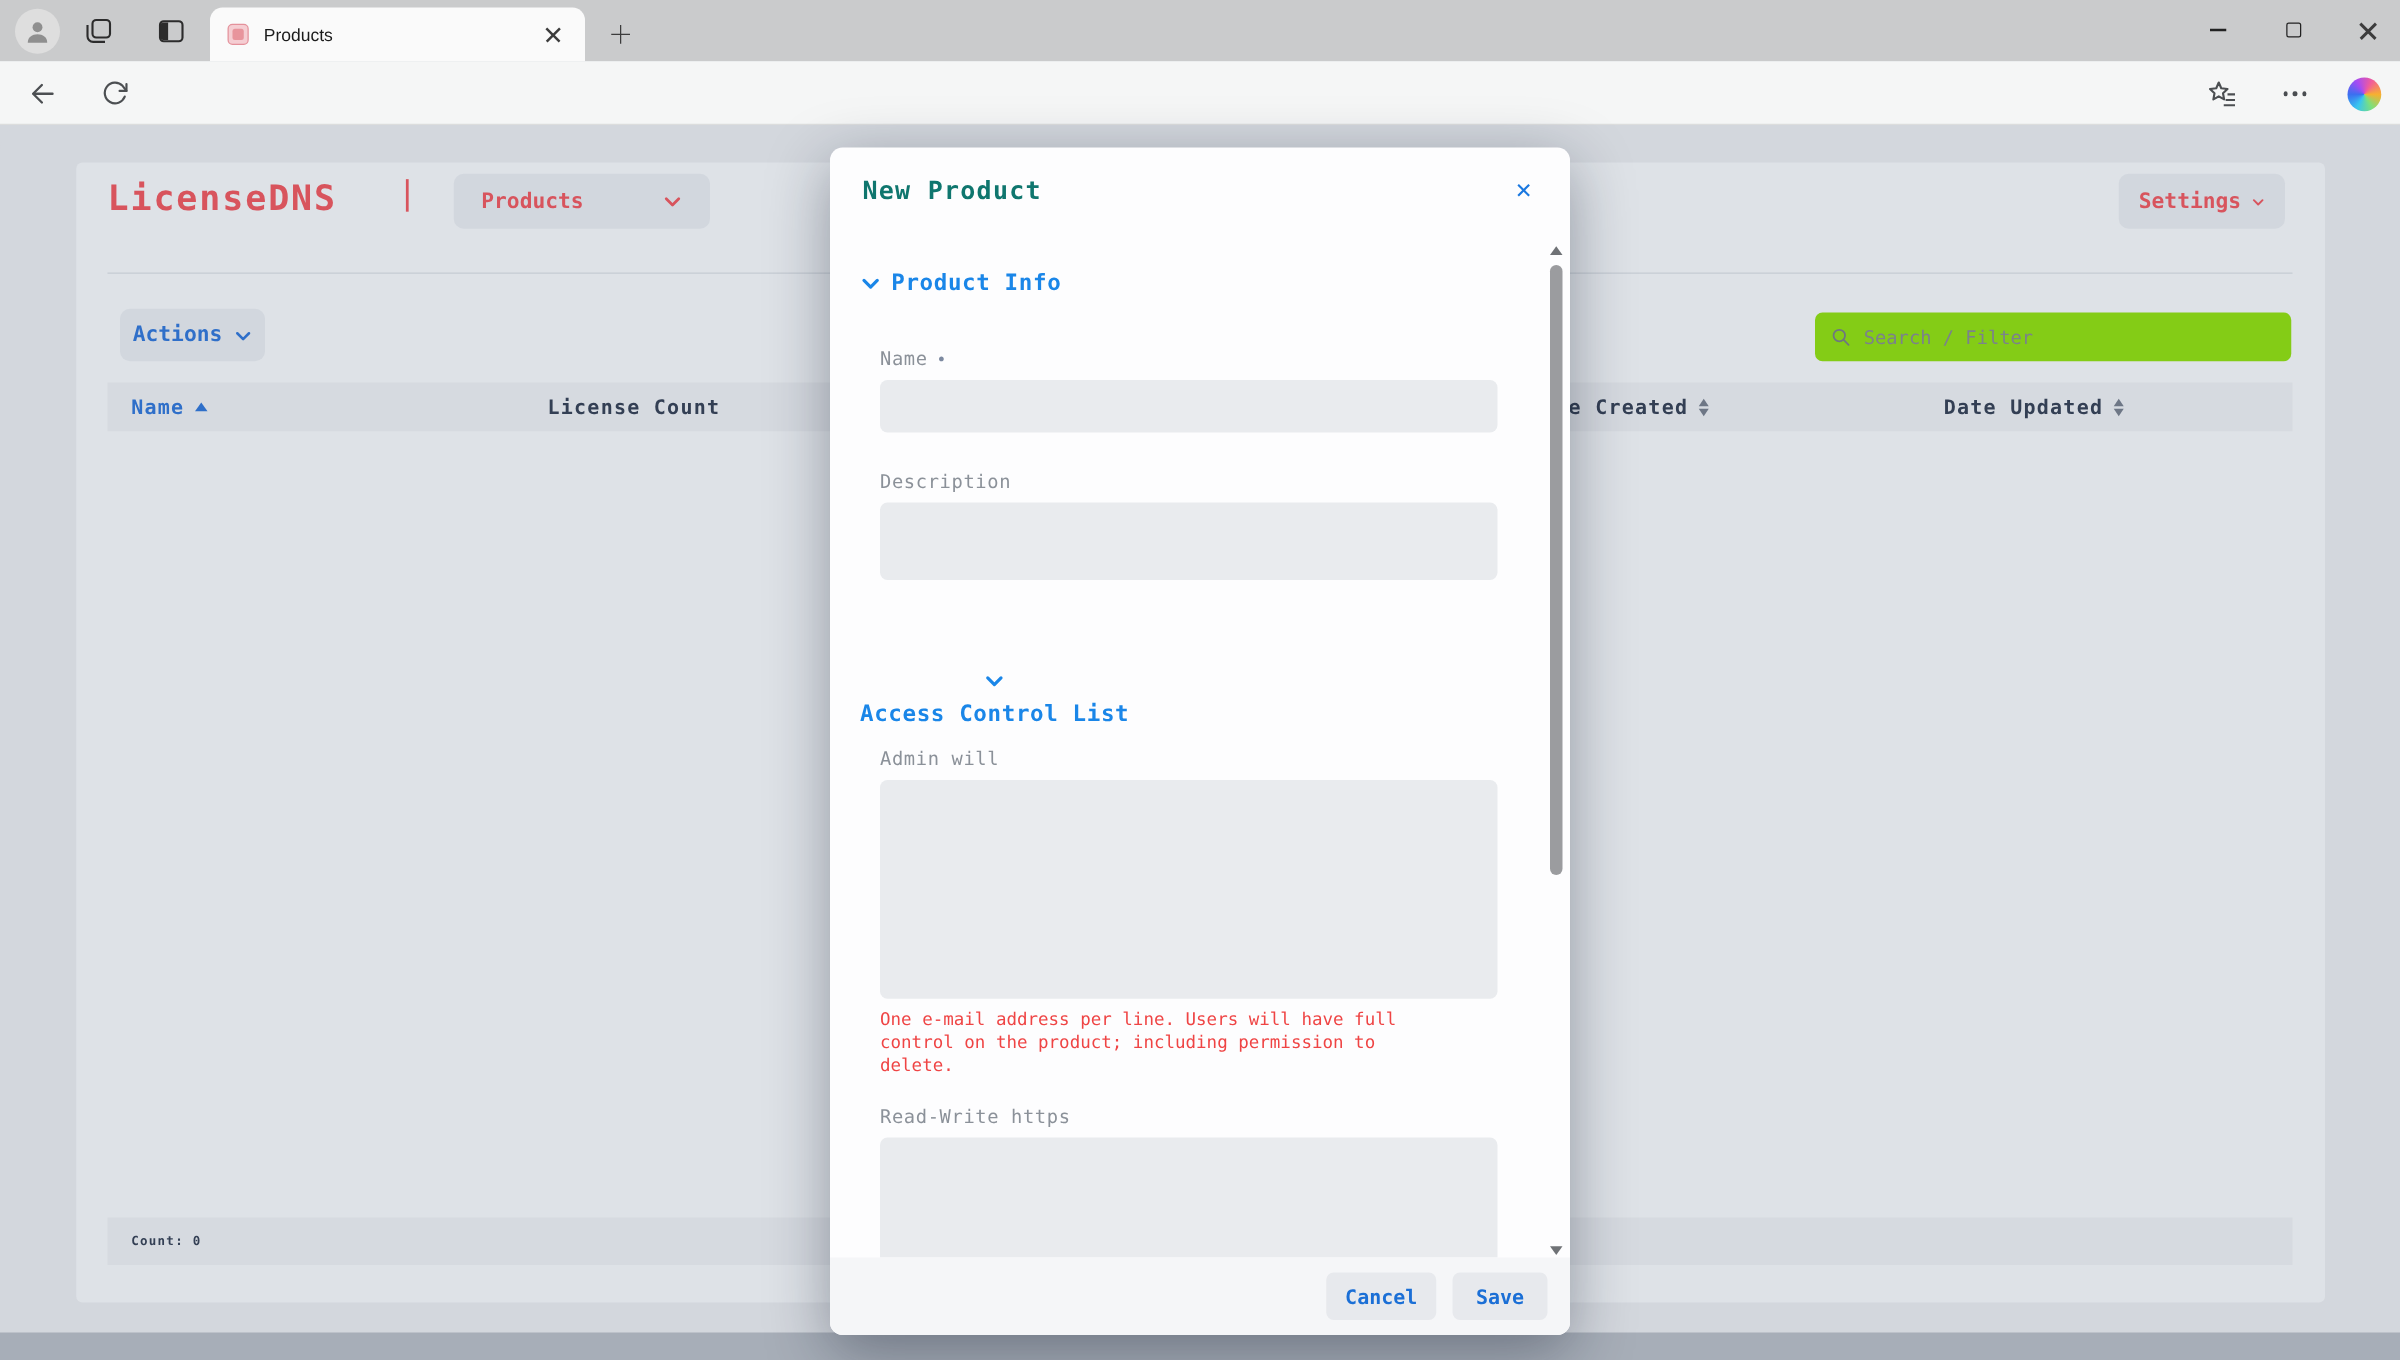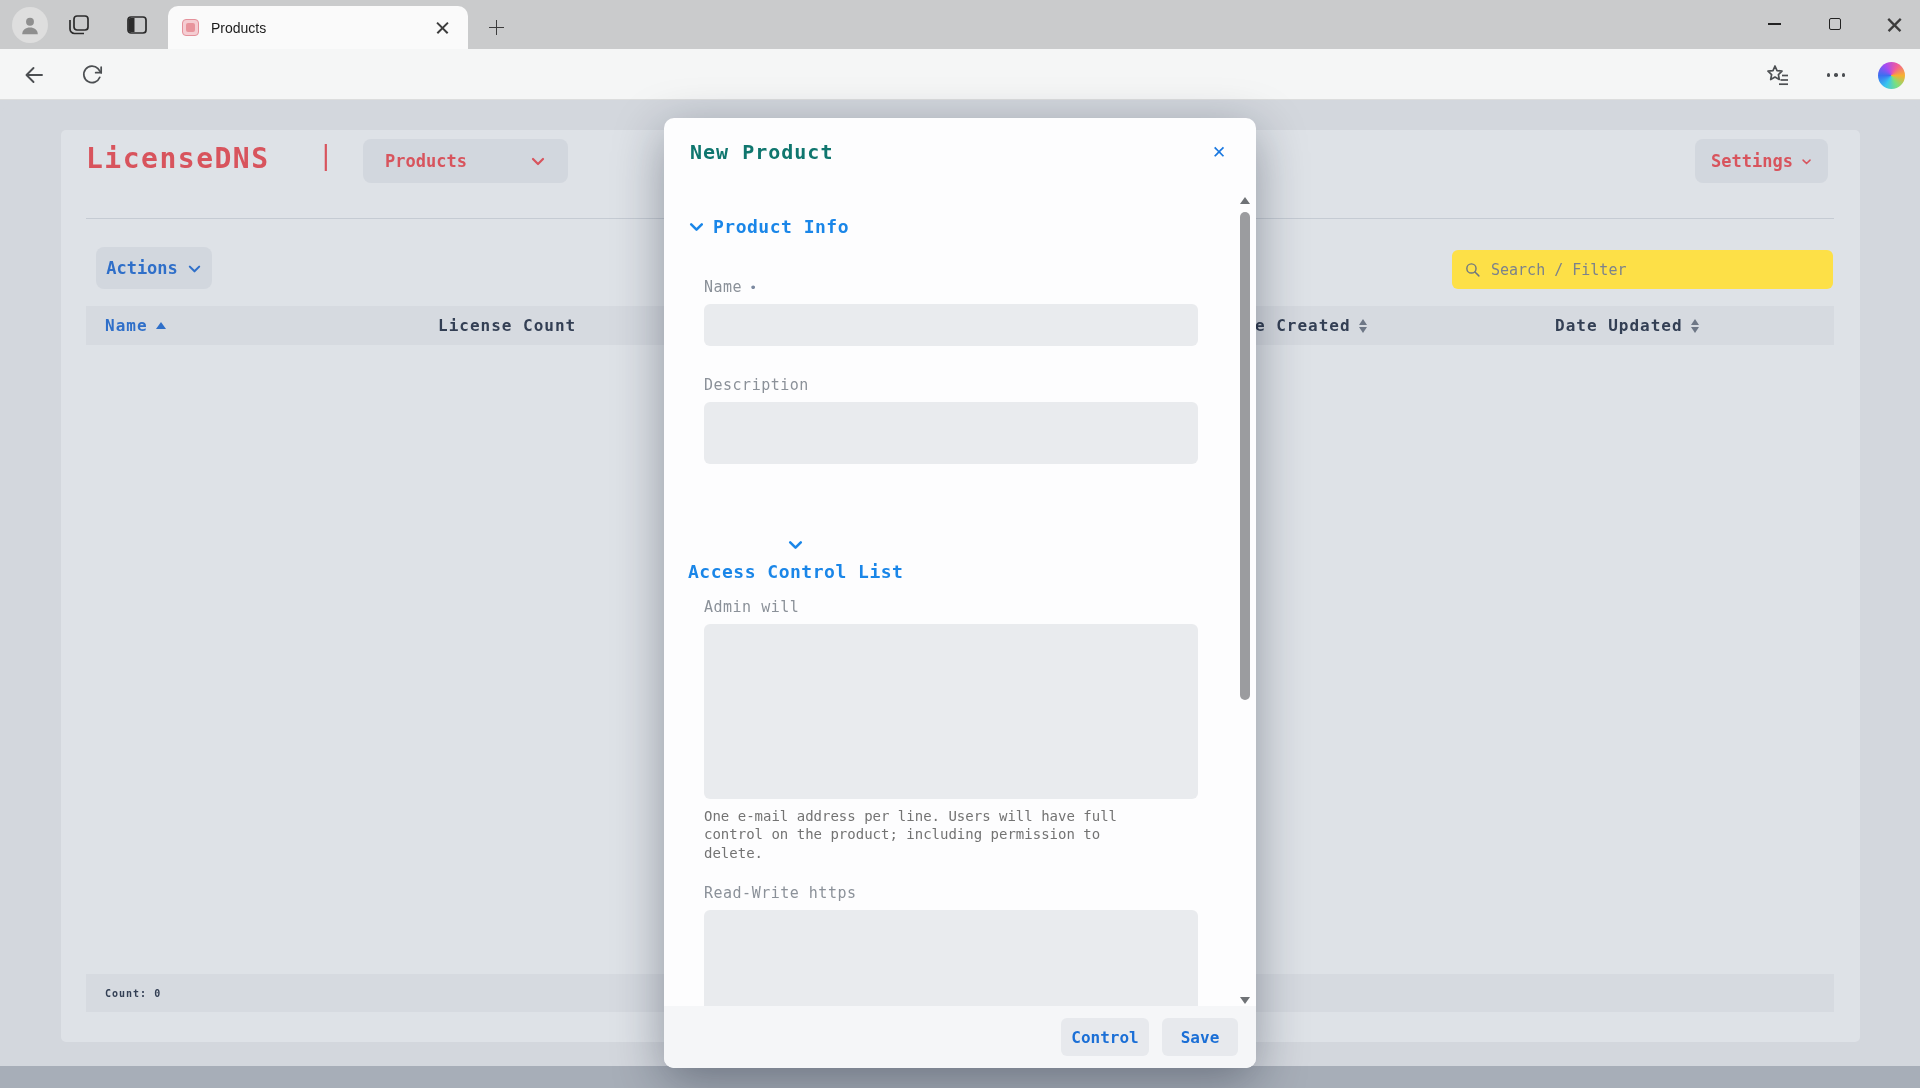--- a/index.html
+++ b/index.html
@@ -43,21 +43,21 @@
   
   .page { position:absolute; top:100px; left:0; width:1920px; height:988px; background:#d3d7dd;border-radius:19px; }
   .page-bottom { position:absolute; left:0; top:966px; width:1920px; height:22px; background:#a7aeb8; }
   .card { position:absolute; left:61px; top:30px; width:1799px; height:912px; background:#dee2e7; border-radius:5px; }
   .brand { position:absolute; left:25px; top:12px; font-size:28px; font-weight:bold; color:#d8545d; letter-spacing:1.5px; }
   .brand-sep { position:absolute; left:257px; top:10px; font-size:26px; color:#d8545d; }
   .pill-btn { position:absolute; background:#d2d7de; border:none; border-radius:8px; display:flex;
               align-items:center; cursor:pointer; font-weight:bold; }
   .red-txt { color:#d8545d; } .blue-txt { color:#2f6fc9; } .navy-txt { color:#333f54;margin-left:30px; }
   .hdr-divider { position:absolute; left:25px; top:88px; width:1748px; height:1px; background:#c5cbd3; }
-  .searchbox { position:absolute; left:1391px; top:120px; width:381px; height:39px; background:#fde047;
+  .searchbox { position:absolute; left:1391px; top:120px; width:381px; height:39px; background:#84cc16;
                border-radius:6px; display:flex; align-items:center; padding:0 12px; }
   .searchbox input { flex:1; border:none; outline:none; background:transparent; font-size:15px;
                      color:#5c636d; margin-left:10px; }
   .searchbox input::placeholder { color:#7b828c; }
   .thead { position:absolute; left:25px; top:176px; width:1748px; height:39px; background:#d6dae0; }
   .th { position:absolute; top:0; height:39px; display:flex; align-items:center; font-size:16px;
         font-weight:bold; letter-spacing:1px; cursor:pointer; }
   .tri-up { width:0; height:0; border-left:5px solid transparent; border-right:5px solid transparent;
             border-bottom:7px solid #2f6fc9; margin-left:8px; }
   .sort-both { display:inline-flex; flex-direction:column; gap:2px; margin-left:8px; }
@@ -74,21 +74,21 @@
                  color:#1a78e0; font-size:21px; cursor:pointer; font-family:"DejaVu Sans Mono",monospace; }
   .modal-body { position:absolute; left:0; top:78px; right:18px; bottom:62px; overflow:hidden; }
   .section-hdr { position:absolute; left:24px; display:flex; align-items:center; gap:8px; background:transparent;
                  border:none; cursor:pointer; font-family:"DejaVu Sans Mono",monospace;
                  font-size:18px; font-weight:bold; color:#1a86e8; letter-spacing:.5px; }
   .field-label { position:absolute; left:40px; font-size:15px; color:#8b9199; letter-spacing:.5px; }
   .req { color:#7c89a0; font-size:13px; margin-left:7px; }
   .field-input { position:absolute; left:40px; width:494px; background:#e9ebee; border:none; border-radius:6px;
                  font-family:"DejaVu Sans Mono",monospace; font-size:15px; color:#333; padding:8px 12px;
                  outline:none; resize:none; }
-  .help { position:absolute; left:40px; width:455px; font-size:14px; line-height:1.32; color:#737373; }
+  .help { position:absolute; left:40px; width:455px; font-size:14px; line-height:1.32; color:#ef4444; }
   .modal-footer { position:absolute; left:0; bottom:0; width:592px; height:62px; background:#f5f6f8;
                   display:flex; align-items:center; justify-content:flex-end; gap:13px; padding-right:18px; }
   .footer-btn { height:38px; border:none; border-radius:6px; background:#e7e9ed; color:#1b6fd6;
                 font-family:"DejaVu Sans Mono",monospace; font-size:16px; font-weight:bold; cursor:pointer; }
   .sb-track { position:absolute; right:4px; top:78px; width:14px; bottom:62px; }
   .sb-thumb { position:absolute; left:2px; top:16px; width:10px; height:488px; background:#9b9c9f; border-radius:5px; cursor:grab; }
   .sb-arrow { position:absolute; left:2px; width:10px; height:10px; cursor:pointer; }
   .sb-arrow.up { top:0; } .sb-arrow.down { bottom:0; }
   .sb-arrow::after { content:""; position:absolute; left:0; border-left:5px solid transparent; border-right:5px solid transparent; }
   .sb-arrow.up::after { top:1px; border-bottom:7px solid #6f7276; }
@@ -294,18 +294,18 @@
       <textarea class="field-input" style="top: 714px; height: 120px;"></textarea>
     </div>
 
     <div class="sb-track">
       <span class="sb-arrow up"></span>
       <span class="sb-thumb"></span>
       <span class="sb-arrow down"></span>
     </div>
 
     <div class="modal-footer">
-      <button class="footer-btn" style="width:88px;">Control</button>
+      <button class="footer-btn" style="width:88px;">Cancel</button>
       <button class="footer-btn" style="width:76px;">Save</button>
     </div>
   </div>
 
 </div>
 
 </body></html>

